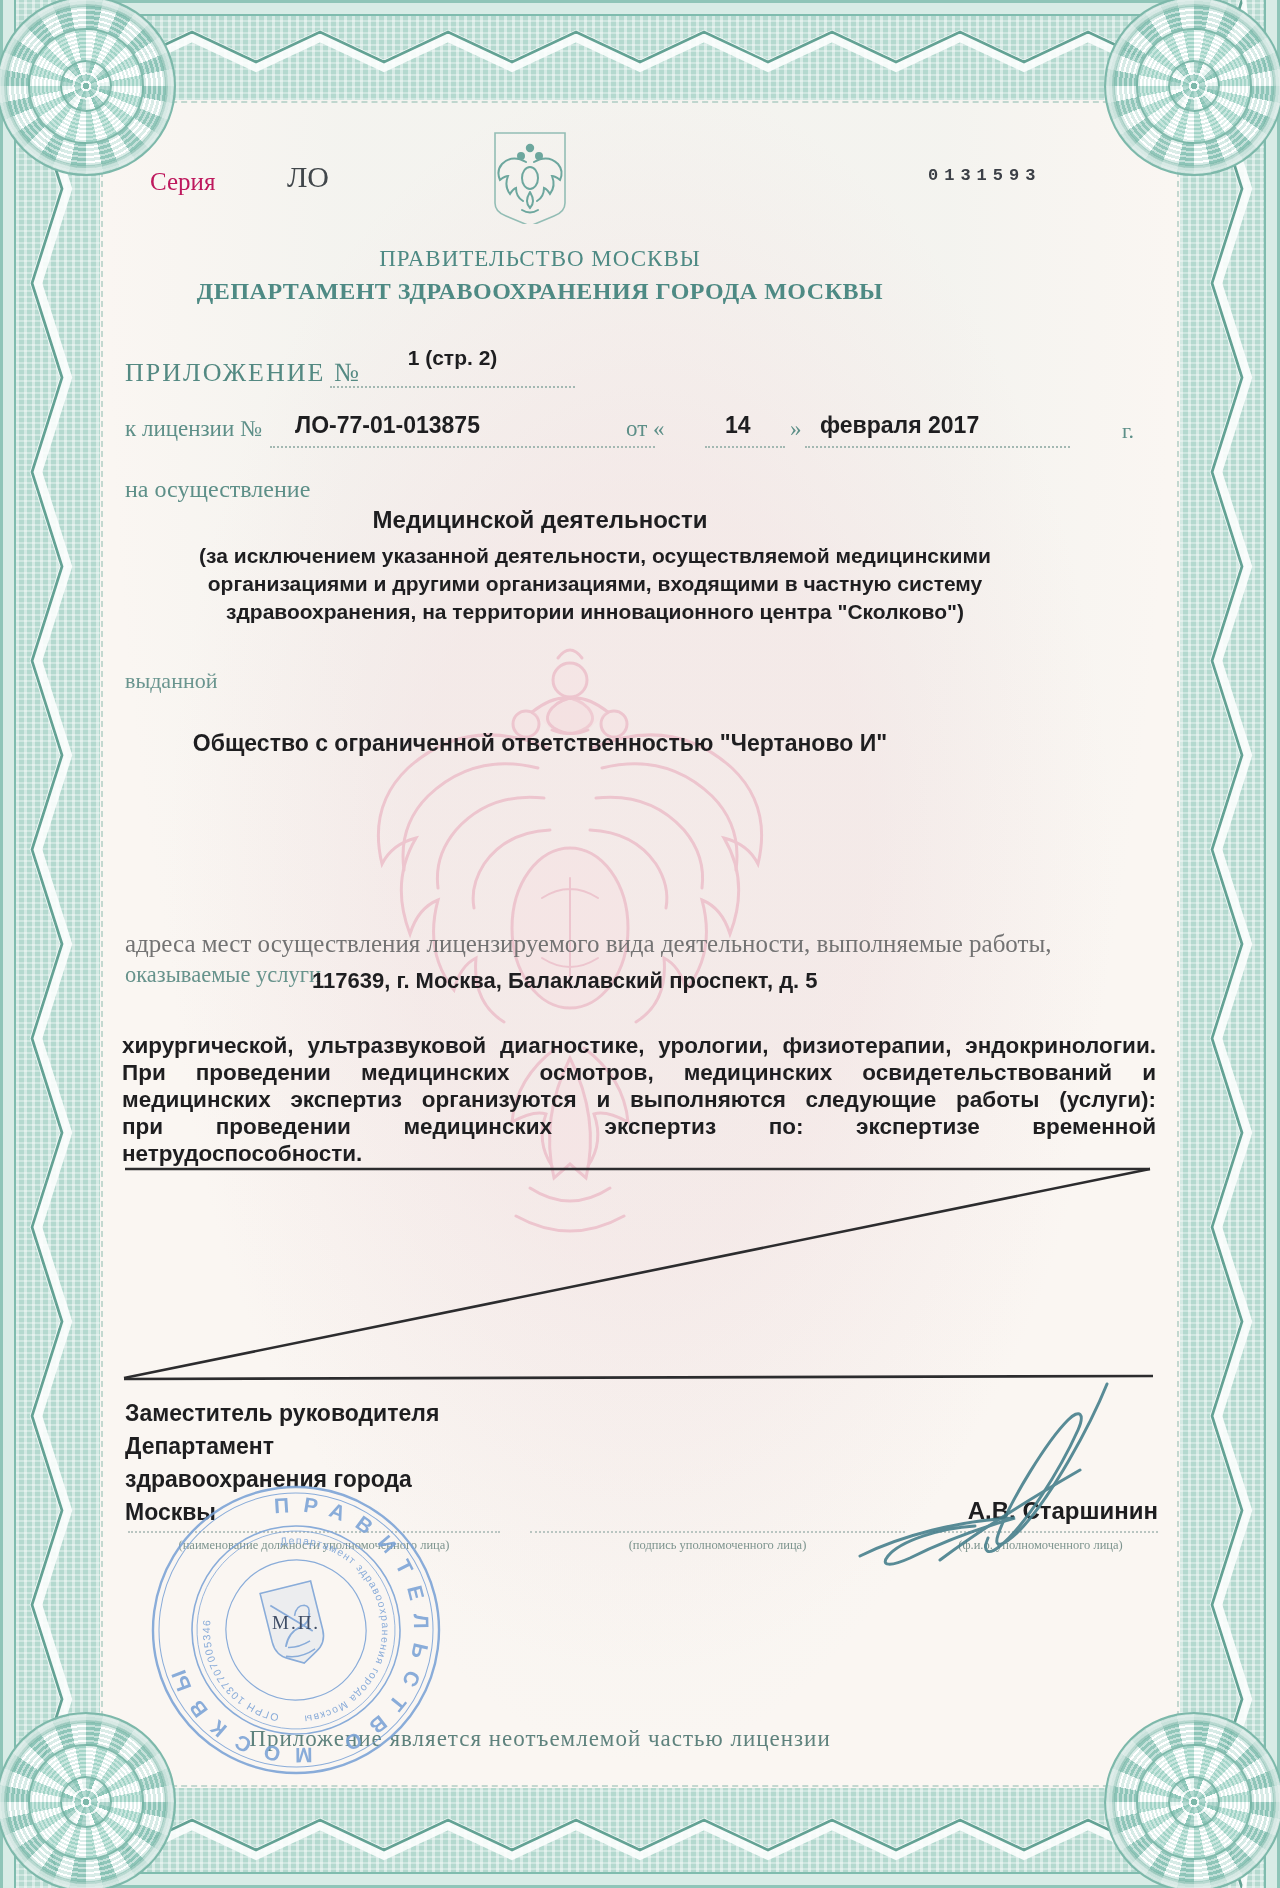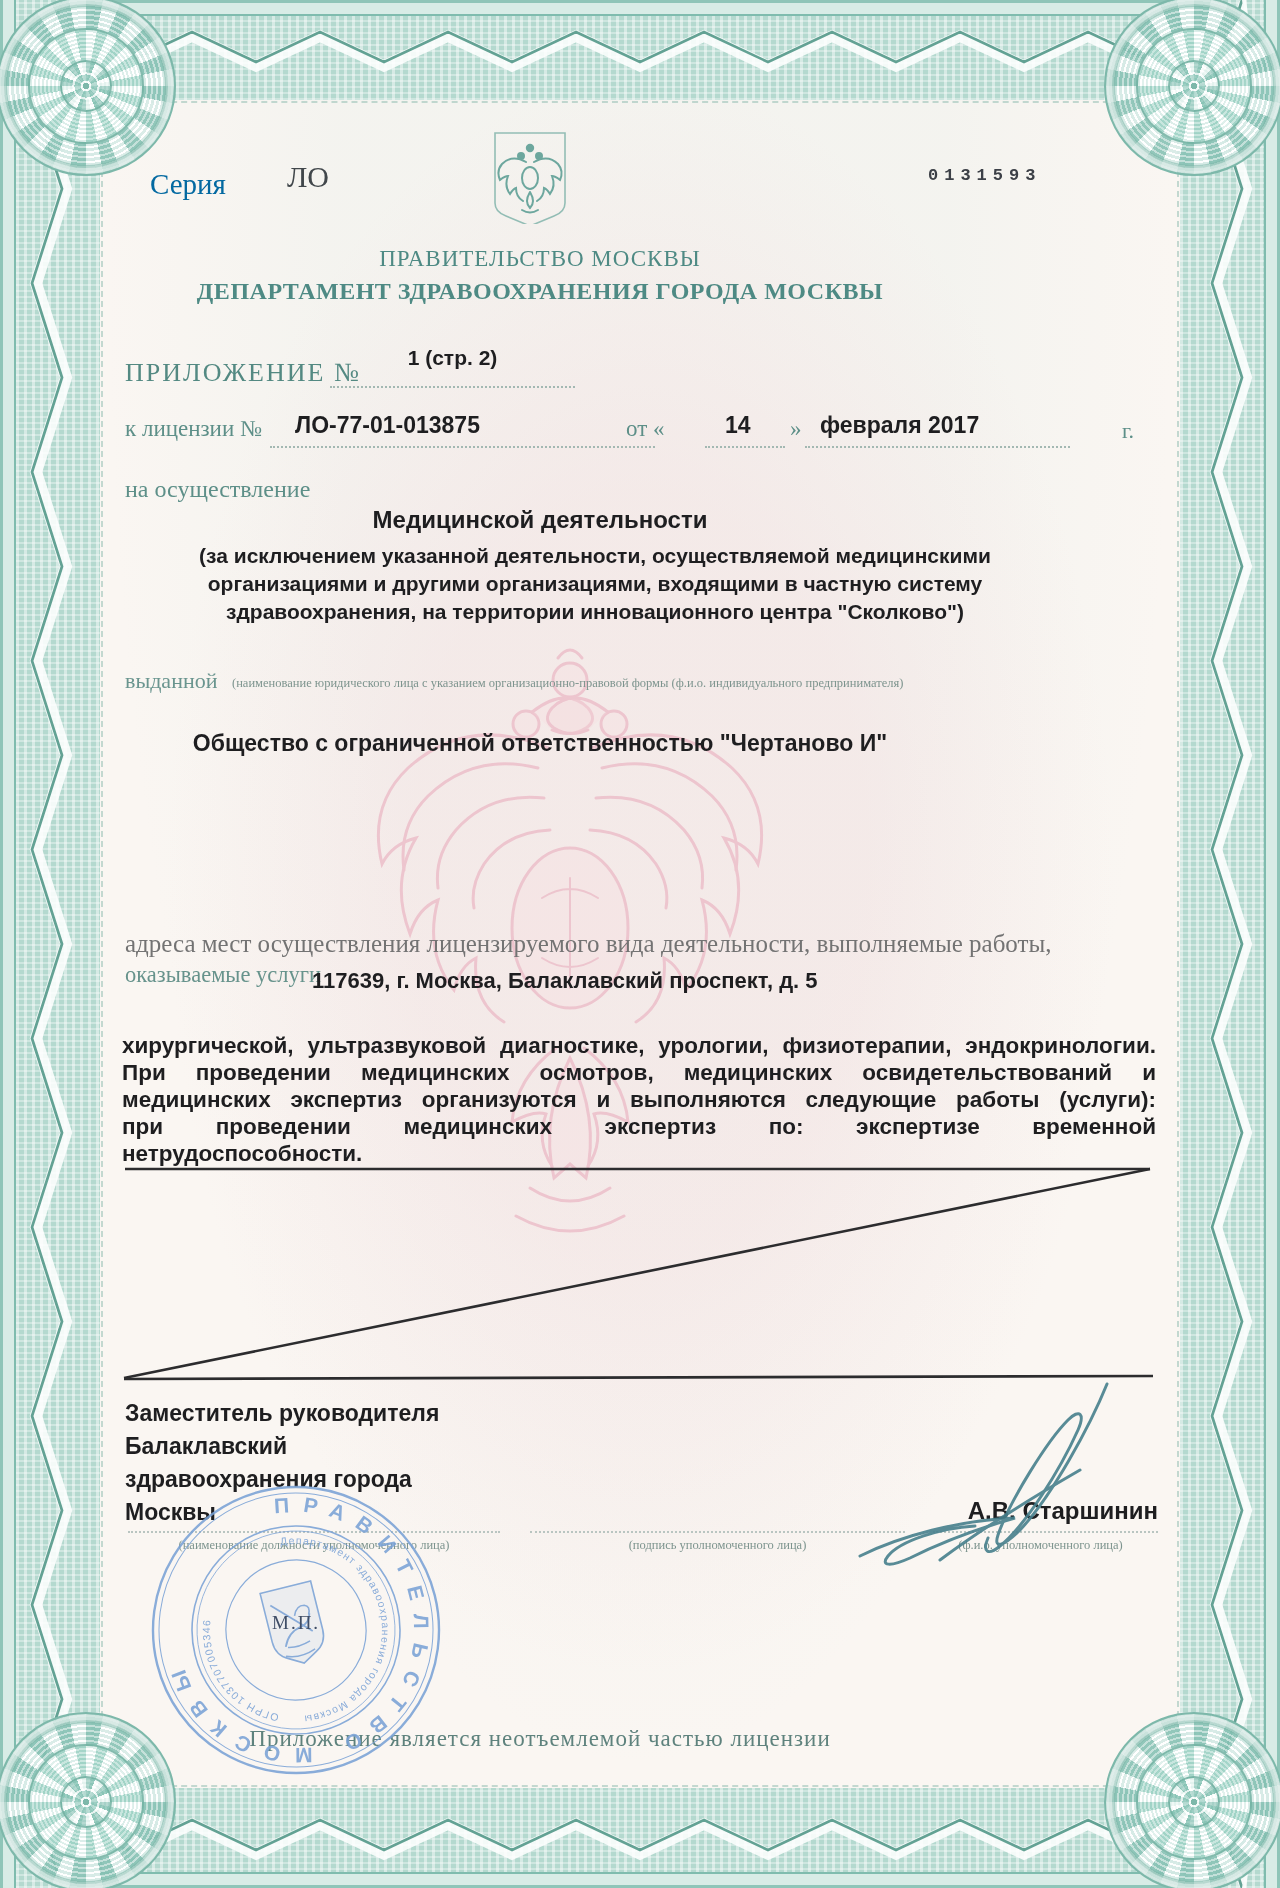--- a/index.html
+++ b/index.html
@@ -130,21 +130,21 @@
       <circle cx="29" cy="26" r="3" fill="#6da79e"></circle>
       <circle cx="47" cy="26" r="3" fill="#6da79e"></circle>
       <path d="M34,32 q-14,-8 -24,2 q-6,7 -2,16 q5,-4 8,-4 q-4,10 2,18 q3,-5 6,-6 q0,9 7,13"></path>
       <path d="M42,32 q14,-8 24,2 q6,7 2,16 q-5,-4 -8,-4 q4,10 -2,18 q-3,-5 -6,-6 q0,9 -7,13"></path>
       <ellipse cx="38" cy="48" rx="8" ry="11"></ellipse>
       <path d="M38,62 q-6,10 0,16 q6,-6 0,-16"></path>
       <path d="M30,80 q8,5 16,0"></path>
     </g>
   </svg>
 
-  <div class="abs teal-serif" style="left:150px;top:168px;font-size:29px;color:#0369a1;">Серия</div>
+  <div class="abs teal-serif" style="left:150px;top:168px;font-size:25px;color:#be185d;">Серия</div>
   <div class="abs" style="left:287px;top:160px;font-size:30px;color:#41474b;font-family:'Liberation Serif',serif;">ЛО</div>
   <div class="abs serialnum" style="left:928px;top:166px;">0131593</div>
 
   <div class="cblock teal-serif" style="top:246px;font-size:23px;letter-spacing:1px;color:#4e8a84;">ПРАВИТЕЛЬСТВО МОСКВЫ</div>
   <div class="cblock teal-serif" style="top:278px;font-size:24px;font-weight:700;letter-spacing:.5px;color:#4e8a84;">ДЕПАРТАМЕНТ ЗДРАВООХРАНЕНИЯ ГОРОДА МОСКВЫ</div>
 
   <div class="abs teal-serif" style="left:125px;top:358px;font-size:26px;letter-spacing:2px;color:#538982;">ПРИЛОЖЕНИЕ №</div>
   <div class="abs ink" style="left:330px;top:346px;width:245px;text-align:center;font-size:21px;">1 (стр. 2)</div>
   <div class="dots" style="left:330px;top:386px;width:245px;"></div>
 
@@ -157,37 +157,36 @@
   <div class="abs teal-serif" style="left:790px;top:416px;font-size:23px;">»</div>
   <div class="abs ink" style="left:820px;top:412px;font-size:23px;">февраля 2017</div>
   <div class="dots" style="left:805px;top:446px;width:265px;"></div>
   <div class="abs teal-serif" style="left:1122px;top:418px;font-size:22px;">г.</div>
 
   <div class="abs teal-serif" style="left:125px;top:476px;font-size:24px;">на осуществление</div>
   <div class="cblock ink" style="top:542px;left:130px;width:930px;font-size:21px;line-height:28px;font-weight:700;">(за исключением указанной деятельности, осуществляемой медицинскими организациями и другими организациями, входящими в частную систему здравоохранения, на территории инновационного центра "Сколково")</div>
   <div class="cblock ink" style="top:506px;font-size:24px;">Медицинской деятельности</div>
 
   <div class="abs teal-serif" style="left:125px;top:668px;font-size:22px;color:#6a958f;">выданной</div>
-  <div class="abs cap" style="left:232px;top:676px;width:930px;">(наименование юридического лица с указанием организационно-правовой формы  (ф.и.о. индивидуального предпринимателя)</div>
   <div class="cblock ink" style="top:730px;font-size:23px;">Общество с ограниченной ответственностью "Чертаново И"</div>
 
   <div class="abs teal-serif" style="left:125px;top:930px;font-size:25px;color:#737373;">адреса мест осуществления лицензируемого вида деятельности, выполняемые работы,</div>
   <div class="abs teal-serif" style="left:125px;top:962px;font-size:22.5px;color:#67938c;">оказываемые услуги</div>
   <div class="abs ink" style="left:312px;top:968px;font-size:22px;">117639, г. Москва, Балаклавский проспект, д. 5</div>
 
   <div class="abs ink" style="left:122px;top:1032px;width:1034px;font-size:22.5px;line-height:27px;text-align:justify;word-spacing:7px;">хирургической, ультразвуковой диагностике, урологии, физиотерапии, эндокринологии. При проведении медицинских осмотров, медицинских освидетельствований и медицинских экспертиз организуются и выполняются следующие работы (услуги): при проведении медицинских экспертиз по: экспертизе временной нетрудоспособности.</div>
 
   <svg class="overlay" width="1280" height="1888" viewBox="0 0 1280 1888">
     <line x1="125" y1="1169" x2="1150" y2="1169" stroke="#2c2c2e" stroke-width="2.6"></line>
     <line x1="1150" y1="1169" x2="124" y2="1378" stroke="#2c2c2e" stroke-width="2.6"></line>
     <line x1="124" y1="1379" x2="1153" y2="1376" stroke="#2c2c2e" stroke-width="2.6"></line>
   </svg>
 
   <div class="abs ink" style="left:125px;top:1400px;font-size:23px;">Заместитель руководителя</div>
-  <div class="abs ink" style="left:125px;top:1433px;font-size:23px;">Балаклавский</div>
+  <div class="abs ink" style="left:125px;top:1433px;font-size:23px;">Департамент</div>
   <div class="abs ink" style="left:125px;top:1466px;font-size:23px;">здравоохранения города</div>
   <div class="abs ink" style="left:125px;top:1499px;font-size:23px;">Москвы</div>
   <div class="abs ink" style="left:900px;width:258px;top:1497px;font-size:24px;text-align:right;">А.В. Старшинин</div>
 
   <svg class="abs" style="left:790px;top:1378px;z-index:6;" width="370" height="200" viewBox="0 0 370 200">
     <g fill="none" stroke="#47808d" stroke-width="3" stroke-linecap="round" opacity=".9">
       <path d="M317,6 C300,48 262,118 230,152 C214,168 203,172 208,157 C220,122 258,62 278,42 C290,30 295,36 288,52 C270,92 235,148 210,168 C198,178 192,174 198,160"></path>
       <path d="M70,178 C110,158 170,142 225,140 C190,150 150,165 120,180 C100,189 90,188 98,178 C110,163 150,150 185,148"></path>
       <path d="M150,182 C190,152 245,118 290,92"></path>
     </g>

